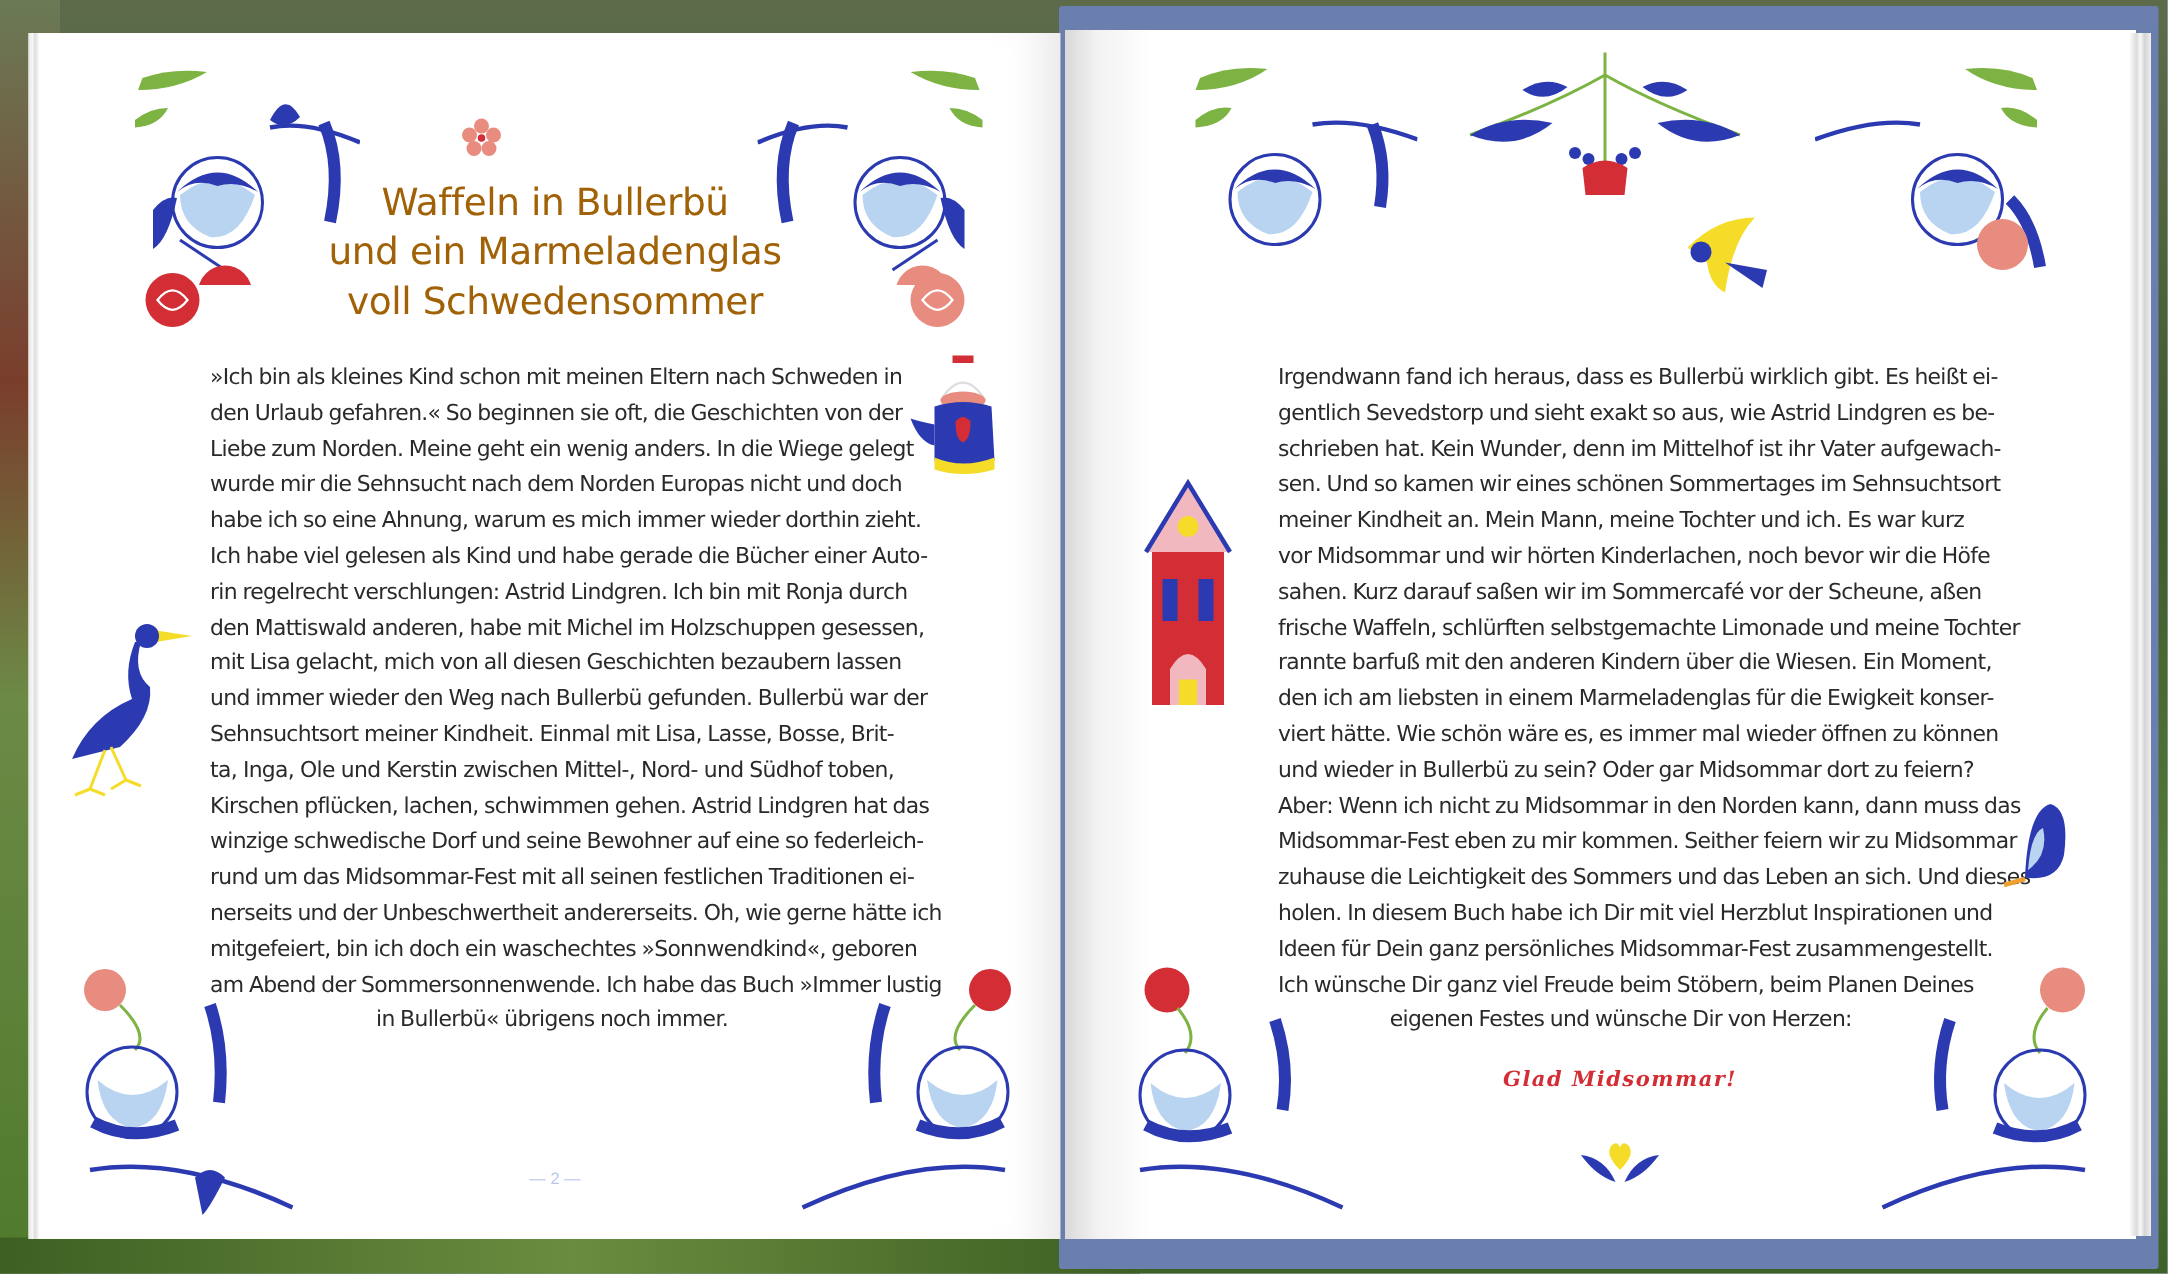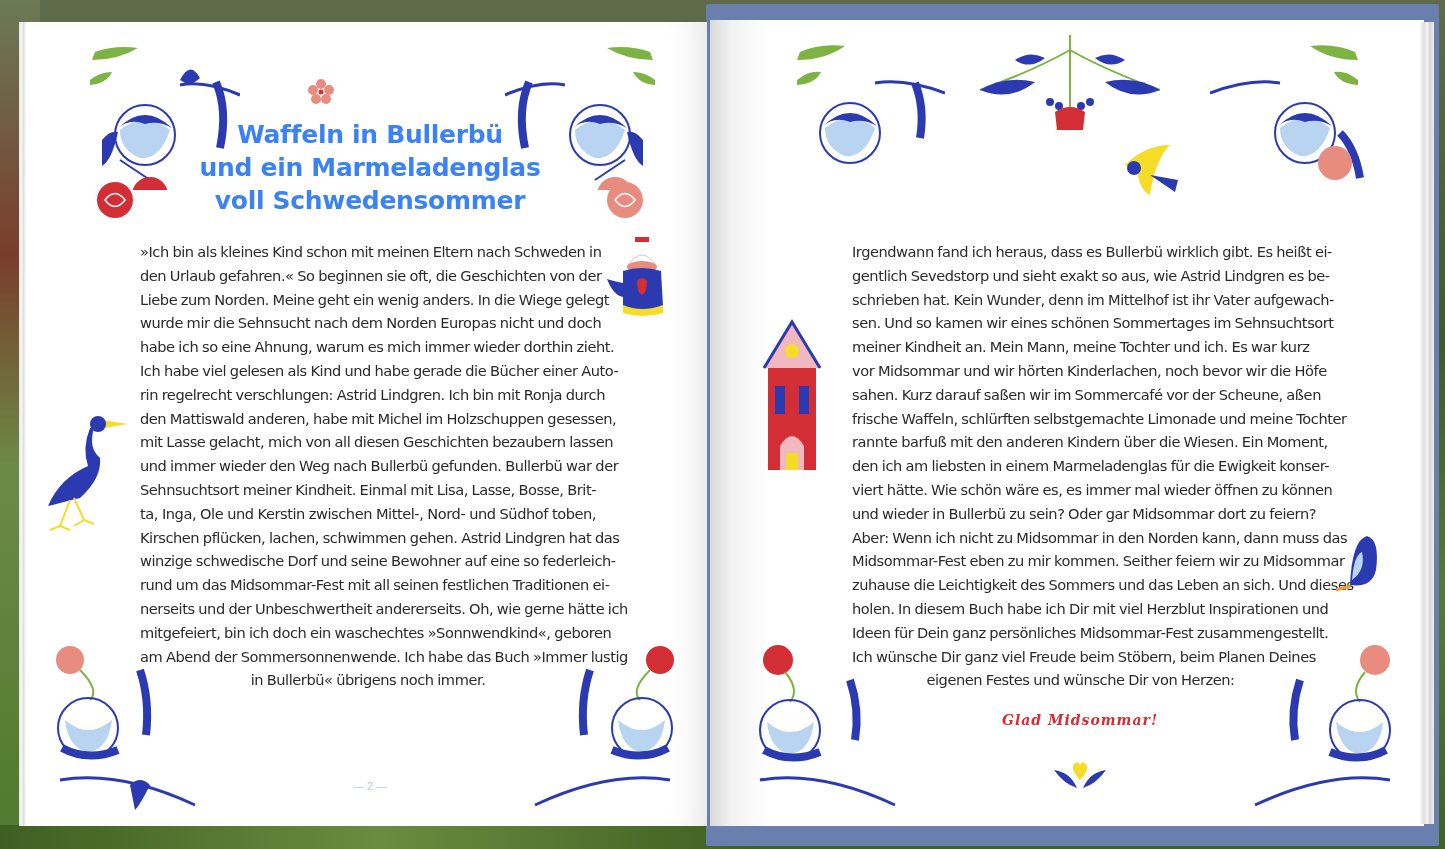--- a/index.html
+++ b/index.html
@@ -34,22 +34,22 @@
   .page-right {
     left: 710px; top: 20px; width: 714px; height: 806px;
     background: linear-gradient(90deg, #d9d9d9 0%, #f2f2f2 3%, #ffffff 8%, #ffffff 100%);
   }
   .page-right::after {
     content: ""; position: absolute; right: -10px; top: 2px; bottom: 2px; width: 14px;
     background: linear-gradient(90deg, #fafafa, #dcdcdc 30%, #f7f7f7 50%, #d4d4d4 70%, #efefef);
   }
   .title {
     position: absolute; left: 190px; top: 118px; width: 360px;
-    text-align: center; color: #3b82f6; font-size: 25px; line-height: 33px;
-    font-family: "DejaVu Sans", sans-serif; font-weight: bold; margin: 0;
+    text-align: center; color: #a16207; font-size: 25px; line-height: 33px;
+    font-family: "DejaVu Sans", sans-serif; font-weight: normal; margin: 0;
     letter-spacing: -0.3px;
   }
   .body-text {
     position: absolute; color: #2a2a2a;
     font-family: "DejaVu Sans", sans-serif; font-size: 14.6px; line-height: 23.8px;
     text-align: justify; letter-spacing: -0.45px; word-spacing: -0.5px;
   }
   .body-text .line { display: block; white-space: nowrap; text-align-last: justify; text-align: justify; }
   .body-text .line.center { text-align: center; text-align-last: center; }
   .left-text { left: 140px; top: 240px; width: 456px; }
@@ -126,21 +126,21 @@
 
 <div class="body-text left-text">
   <span class="line">»Ich bin als kleines Kind schon mit meinen Eltern nach Schweden in</span>
   <span class="line">den Urlaub gefahren.« So beginnen sie oft, die Geschichten von der</span>
   <span class="line">Liebe zum Norden. Meine geht ein wenig anders. In die Wiege gelegt</span>
   <span class="line">wurde mir die Sehnsucht nach dem Norden Europas nicht und doch</span>
   <span class="line">habe ich so eine Ahnung, warum es mich immer wieder dorthin zieht.</span>
   <span class="line">Ich habe viel gelesen als Kind und habe gerade die Bücher einer Auto-</span>
   <span class="line">rin regelrecht verschlungen: Astrid Lindgren. Ich bin mit Ronja durch</span>
   <span class="line">den Mattiswald anderen, habe mit Michel im Holzschuppen gesessen,</span>
-  <span class="line">mit Lasse gelacht, mich von all diesen Geschichten bezaubern lassen</span>
+  <span class="line">mit Lisa gelacht, mich von all diesen Geschichten bezaubern lassen</span>
   <span class="line">und immer wieder den Weg nach Bullerbü gefunden. Bullerbü war der</span>
   <span class="line">Sehnsuchtsort meiner Kindheit. Einmal mit Lisa, Lasse, Bosse, Brit-</span>
   <span class="line">ta, Inga, Ole und Kerstin zwischen Mittel-, Nord- und Südhof toben,</span>
   <span class="line">Kirschen pflücken, lachen, schwimmen gehen. Astrid Lindgren hat das</span>
   <span class="line">winzige schwedische Dorf und seine Bewohner auf eine so federleich-</span>
   <span class="line">rund um das Midsommar-Fest mit all seinen festlichen Traditionen ei-</span>
   <span class="line">nerseits und der Unbeschwertheit andererseits. Oh, wie gerne hätte ich</span>
   <span class="line">mitgefeiert, bin ich doch ein waschechtes »Sonnwendkind«, geboren</span>
   <span class="line">am Abend der Sommersonnenwende. Ich habe das Buch »Immer lustig</span>
   <span class="line center">in Bullerbü« übrigens noch immer.</span>

